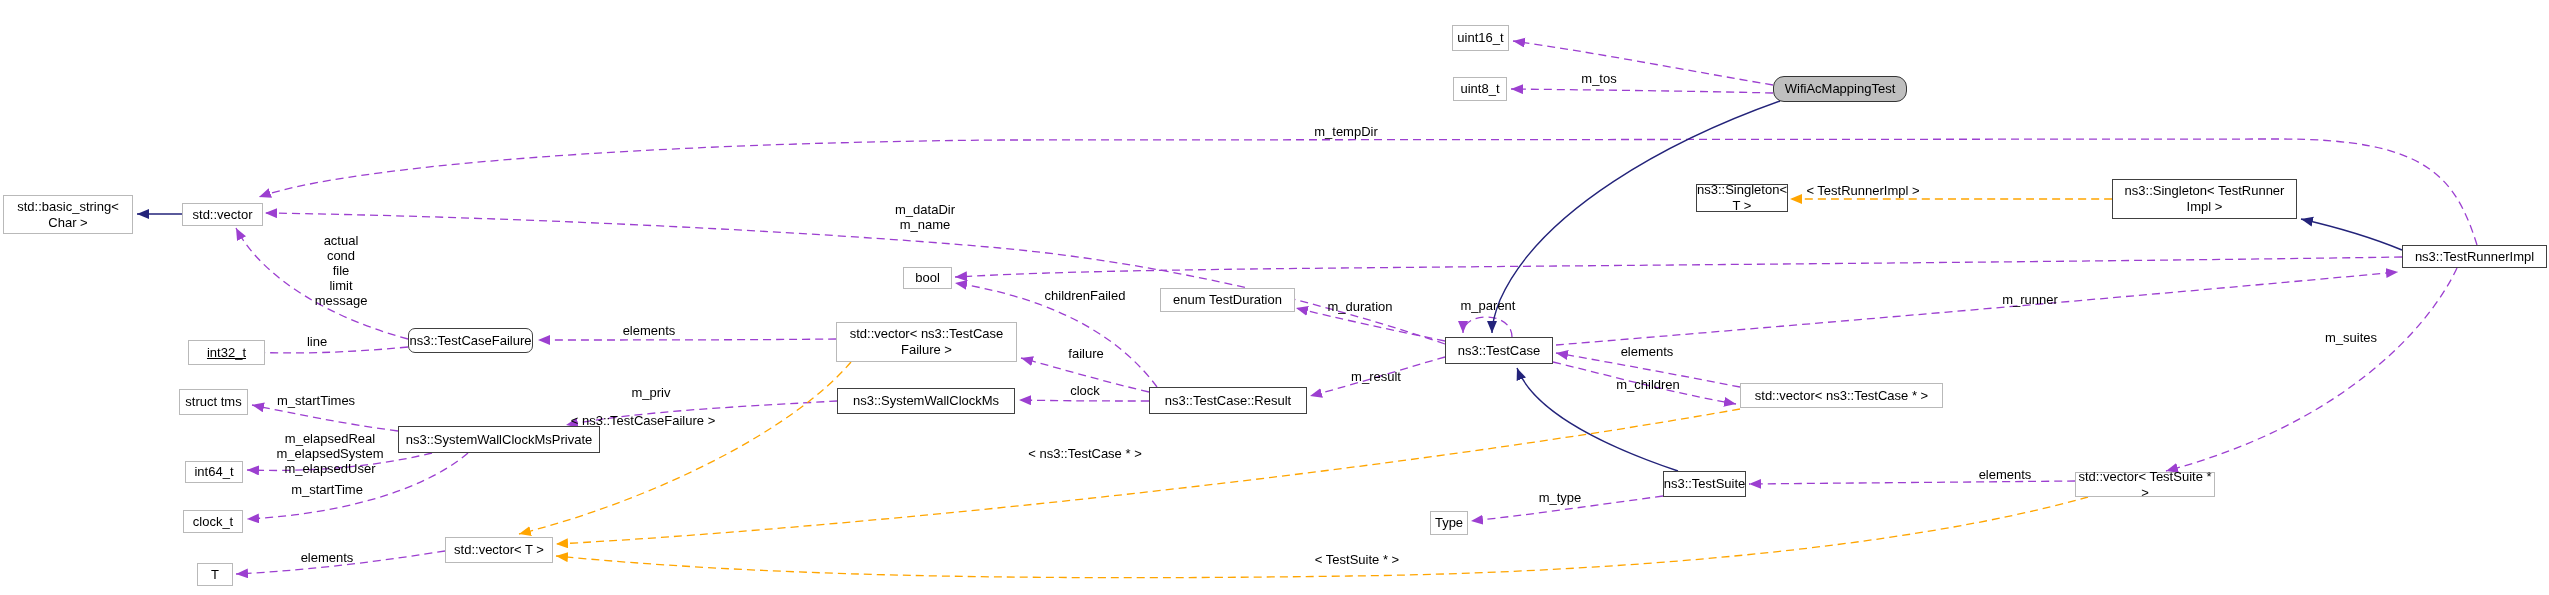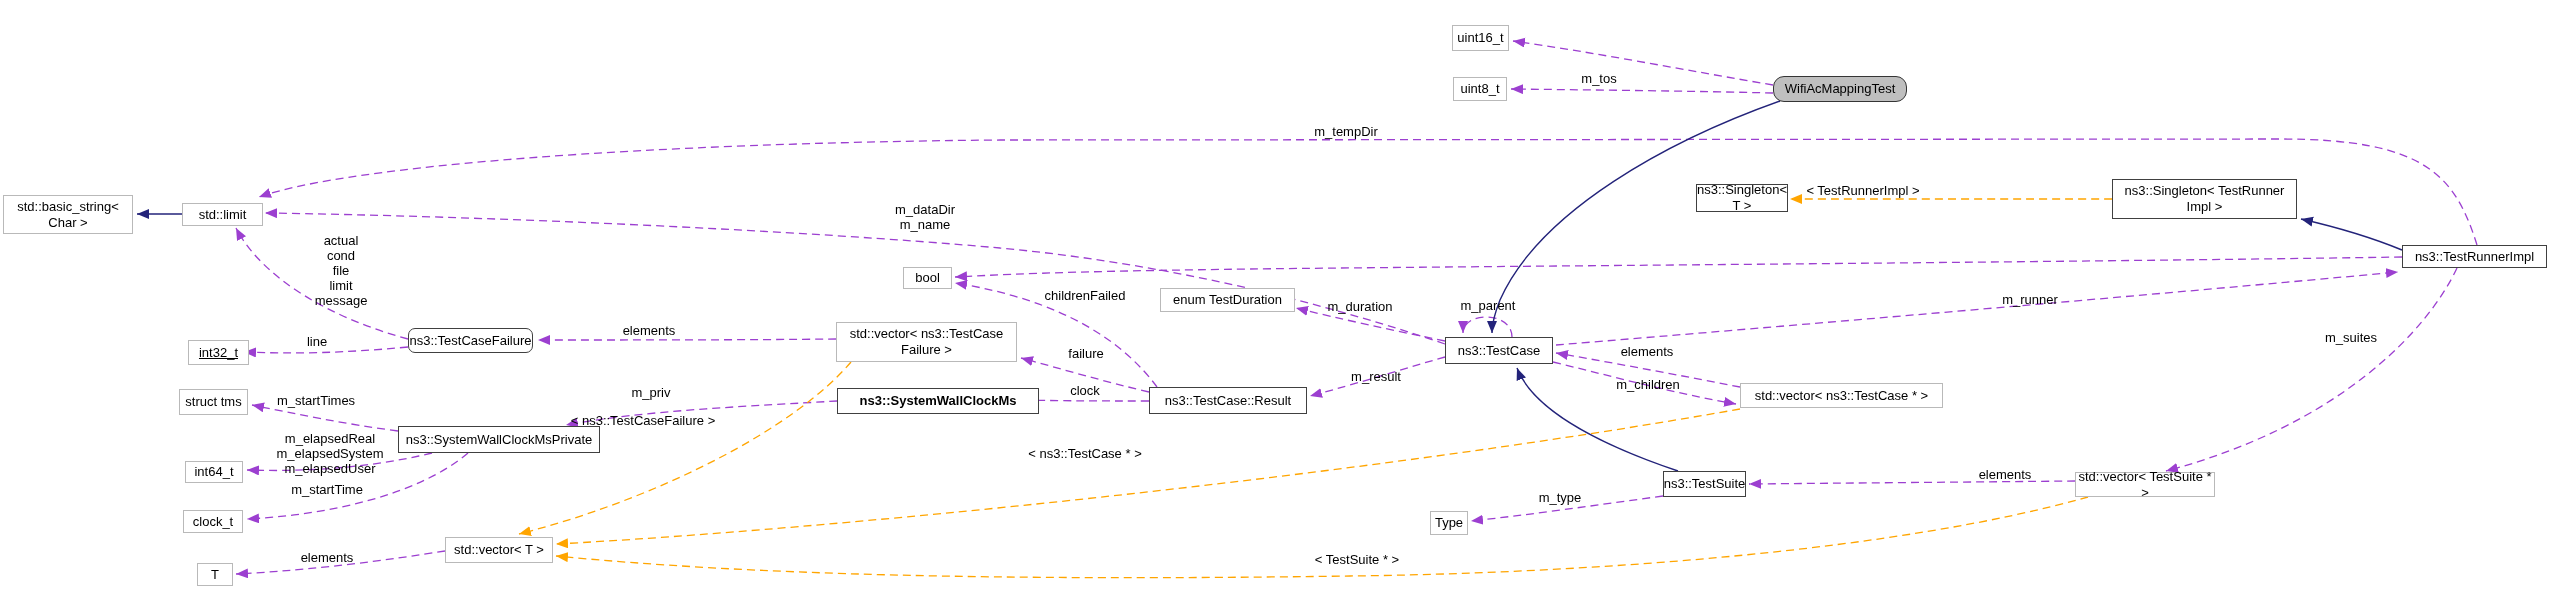--- a/index.html
+++ b/index.html
@@ -70,34 +70,34 @@
       <path d="M1678,471 C1592,442 1532,407 1517,368" marker-end="url(#ab)"></path>
       <path d="M2402,250 C2368,236 2336,227 2301,219" marker-end="url(#ab)"></path>
     </g>
   </svg>
 
   <div class="node plain" style="left:1452px;top:25px;width:57px;height:26px;">uint16_t</div>
   <div class="node plain" style="left:1453px;top:77px;width:54px;height:24px;">uint8_t</div>
   <div class="node main" style="left:1773px;top:76px;width:134px;height:26px;border-radius:11px;">WifiAcMappingTest</div>
   <div class="node plain" style="left:3px;top:195px;width:130px;height:39px;">std::basic_string&lt;
 Char &gt;</div>
-  <div class="node plain" style="left:182px;top:203px;width:81px;height:23px;">std::limit</div>
+  <div class="node plain" style="left:182px;top:203px;width:81px;height:23px;">std::vector</div>
   <div class="node klass" style="left:1696px;top:184px;width:92px;height:28px;">ns3::Singleton&lt; T &gt;</div>
   <div class="node klass" style="left:2112px;top:179px;width:185px;height:40px;">ns3::Singleton&lt; TestRunner
 Impl &gt;</div>
   <div class="node klass" style="left:2402px;top:245px;width:145px;height:23px;">ns3::TestRunnerImpl</div>
   <div class="node plain" style="left:903px;top:267px;width:49px;height:22px;">bool</div>
   <div class="node plain" style="left:1160px;top:288px;width:135px;height:24px;">enum TestDuration</div>
   <div class="node klass" style="left:1445px;top:337px;width:108px;height:27px;">ns3::TestCase</div>
-  <div class="node plain" style="left:188px;top:340px;width:61px;height:25px;text-decoration:underline;">int32_t</div>
+  <div class="node plain" style="left:188px;top:340px;width:77px;height:25px;text-decoration:underline;">int32_t</div>
   <div class="node klass" style="left:408px;top:328px;width:125px;height:25px;border-radius:7px;">ns3::TestCaseFailure</div>
   <div class="node plain" style="left:836px;top:322px;width:181px;height:40px;">std::vector&lt; ns3::TestCase
 Failure &gt;</div>
   <div class="node plain" style="left:179px;top:389px;width:69px;height:26px;">struct tms</div>
-  <div class="node klass" style="left:837px;top:388px;width:202px;height:26px;font-weight:bold;">ns3::SystemWallClockMs</div>
+  <div class="node klass" style="left:837px;top:388px;width:178px;height:26px;">ns3::SystemWallClockMs</div>
   <div class="node klass" style="left:1149px;top:387px;width:158px;height:27px;">ns3::TestCase::Result</div>
   <div class="node plain" style="left:1740px;top:383px;width:203px;height:25px;">std::vector&lt; ns3::TestCase * &gt;</div>
   <div class="node klass" style="left:398px;top:426px;width:202px;height:27px;">ns3::SystemWallClockMsPrivate</div>
   <div class="node plain" style="left:185px;top:461px;width:58px;height:22px;">int64_t</div>
   <div class="node plain" style="left:183px;top:510px;width:60px;height:23px;">clock_t</div>
   <div class="node klass" style="left:1663px;top:471px;width:83px;height:26px;">ns3::TestSuite</div>
   <div class="node plain" style="left:1430px;top:511px;width:38px;height:24px;">Type</div>
   <div class="node plain" style="left:2075px;top:472px;width:140px;height:25px;">std::vector&lt; TestSuite * &gt;</div>
   <div class="node plain" style="left:445px;top:537px;width:108px;height:26px;">std::vector&lt; T &gt;</div>
   <div class="node plain" style="left:197px;top:563px;width:36px;height:23px;">T</div>

